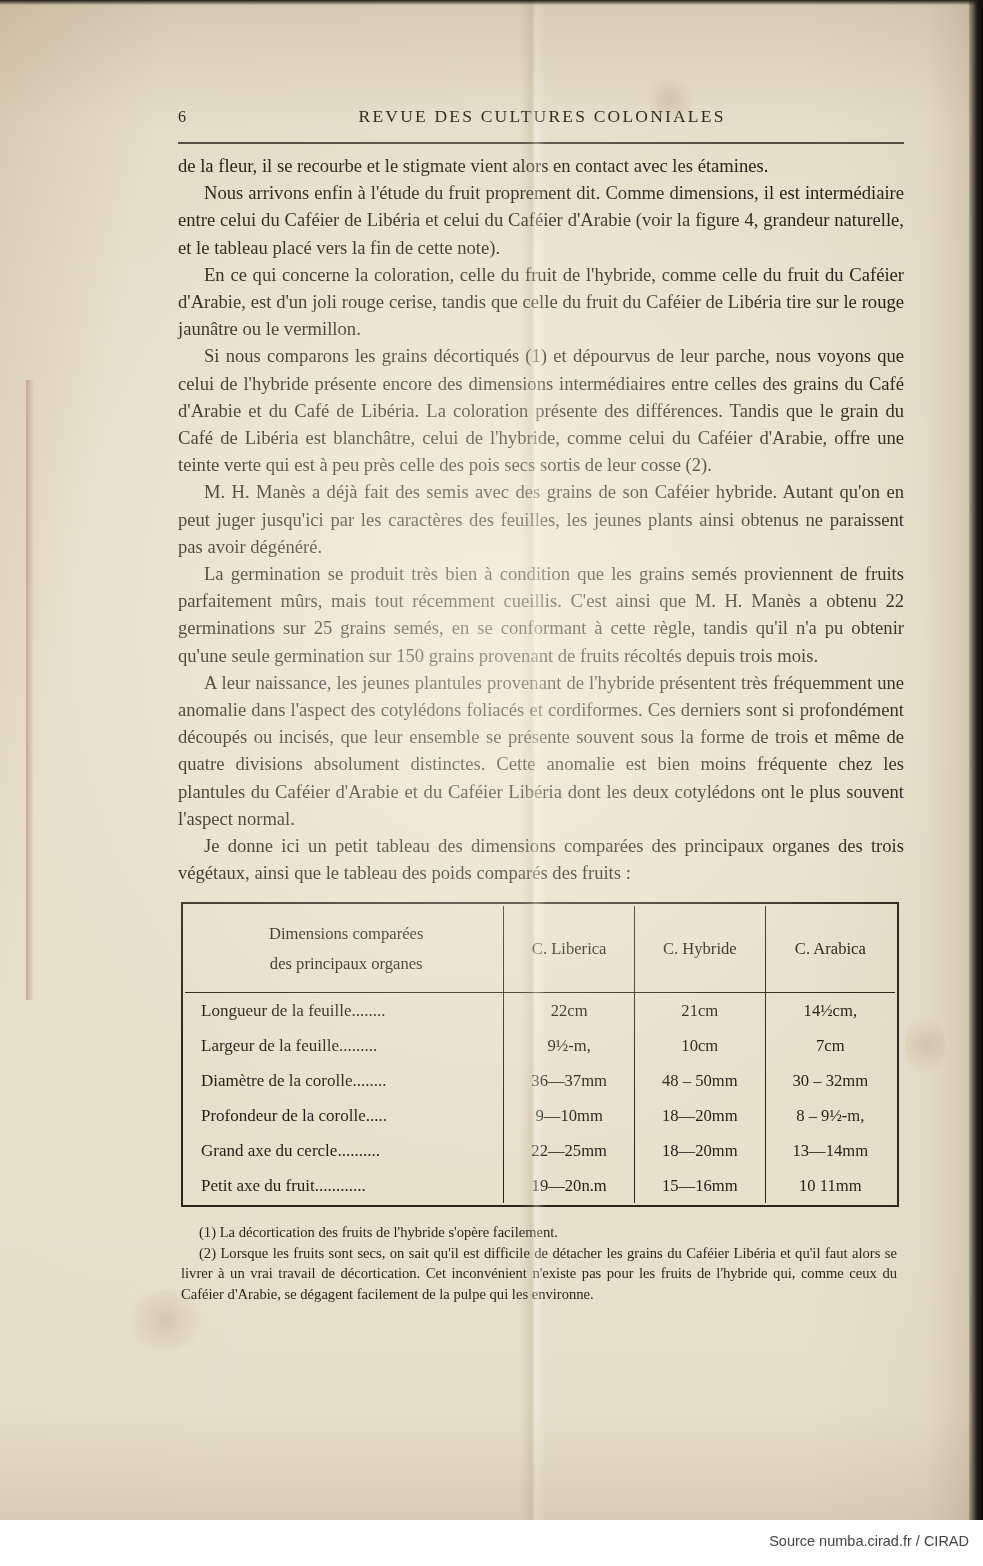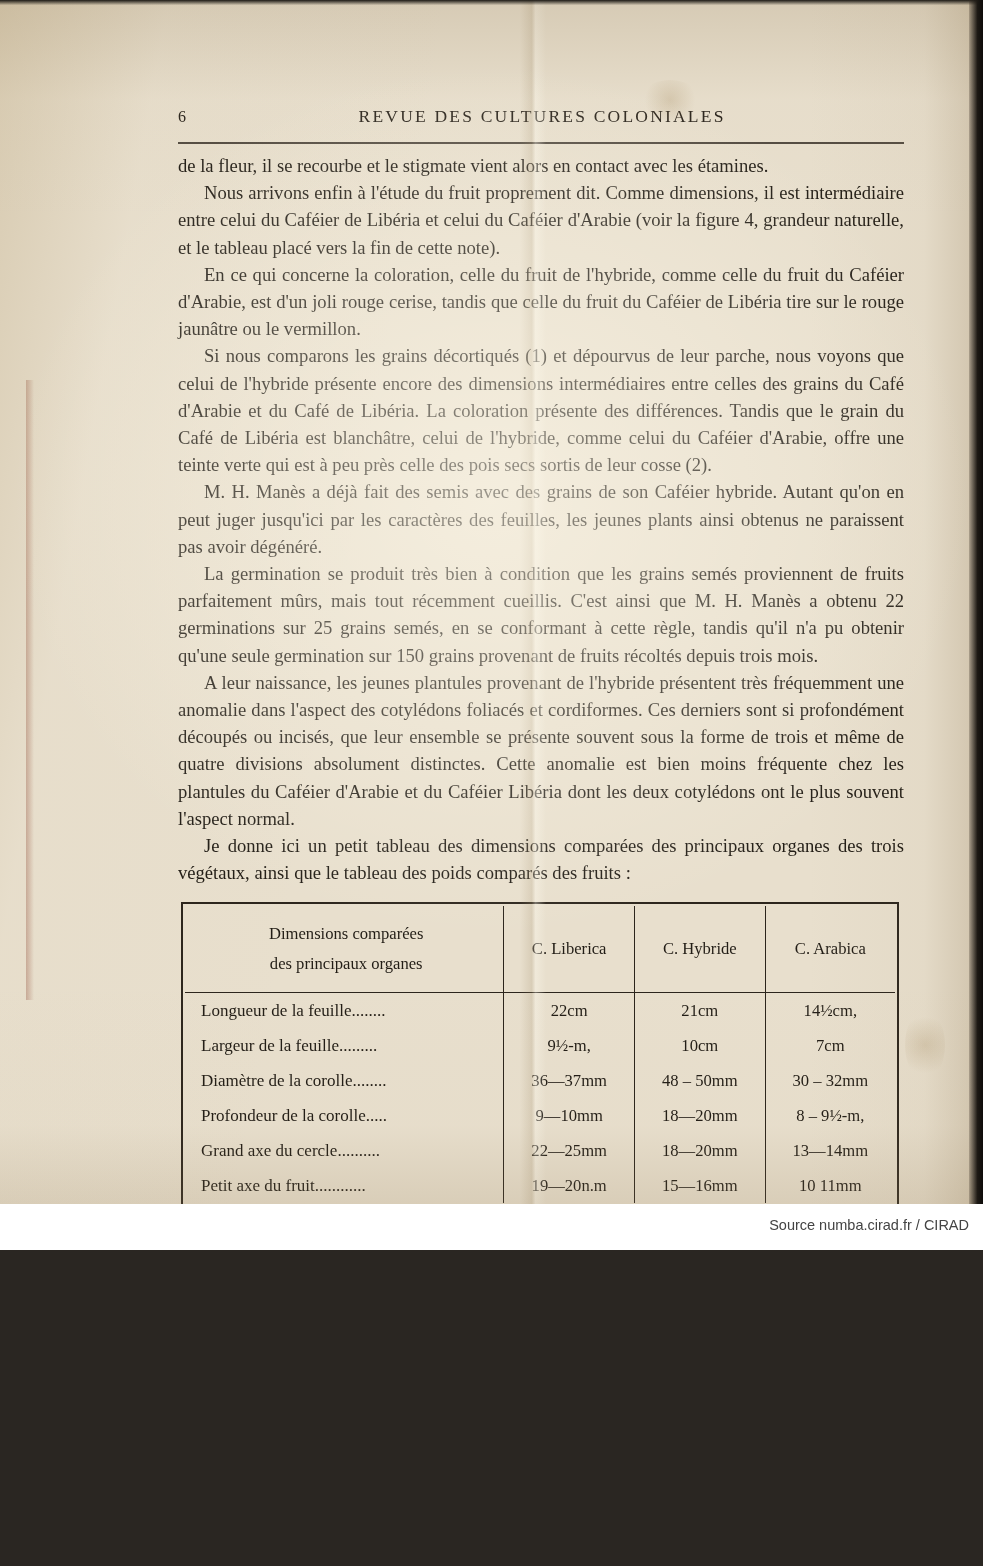--- a/index.html
+++ b/index.html
@@ -3,21 +3,21 @@
 <meta charset="utf-8">
 <style>
   html, body {
     margin: 0;
     padding: 0;
     background: #2a2622;
   }
   #page {
     position: relative;
     width: 983px;
-    height: 1250px;
+    height: 1566px;
     overflow: hidden;
     background: #e8dfcd;
     font-family: "Liberation Serif", serif;
   }
   
   #page::before {
     content: "";
     position: absolute;
     inset: 0;
     background:

